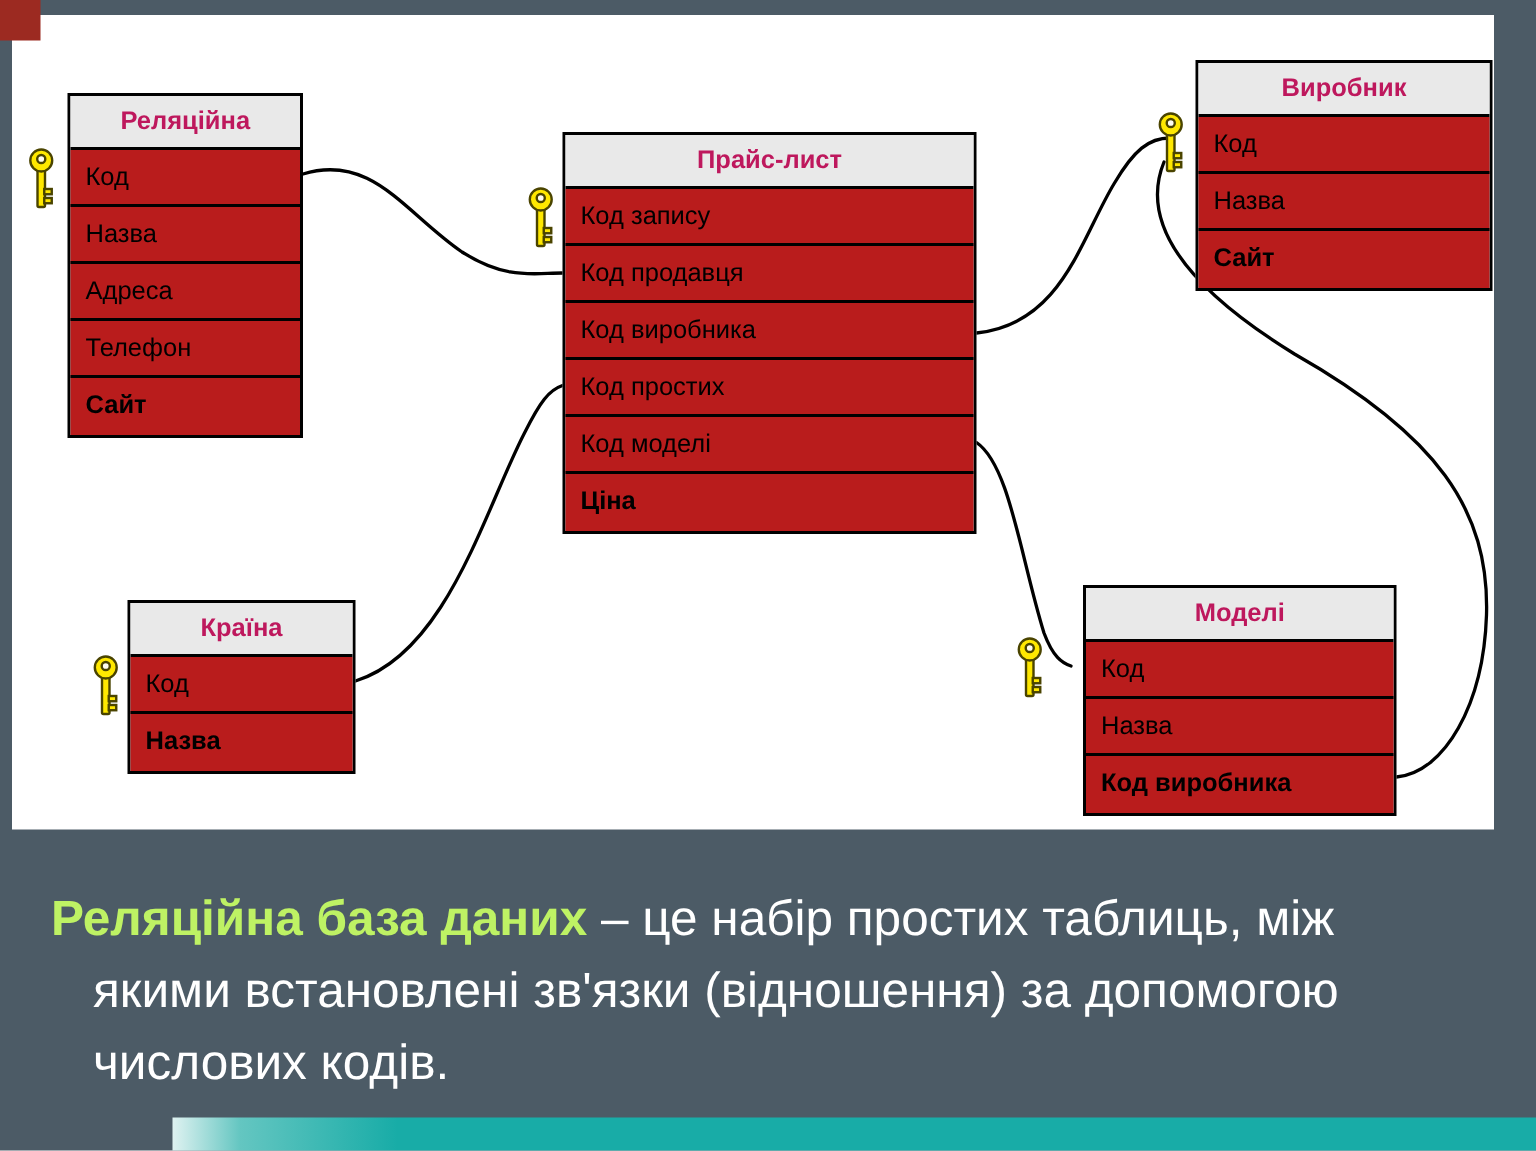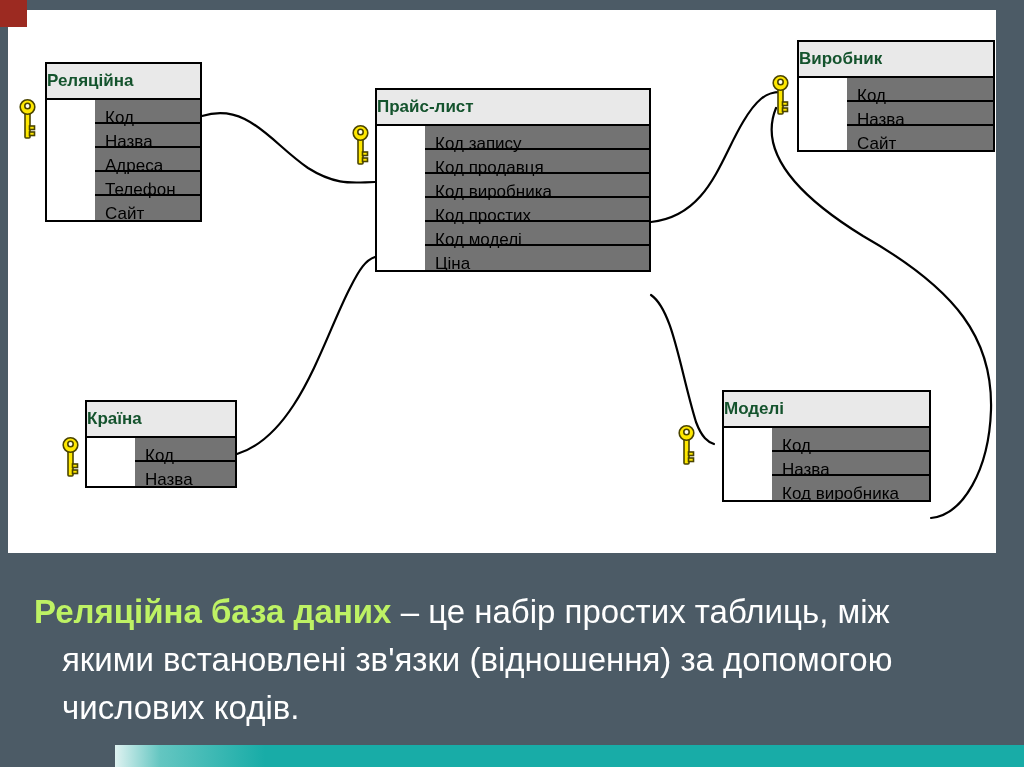--- a/index.html
+++ b/index.html
@@ -36,34 +36,34 @@
     border: 2px solid #000;
     background: #ffffff;
     z-index: 3;
   }
   .thead {
     height: 36px;
     background: #e9e9e9;
     border-bottom: 2px solid #000;
     font-weight: bold;
     font-size: 17px;
-    color: #14532d;
+    color: #be185d;
+    text-align: center;
     line-height: 34px;
   }
   .trow {
-    height: 24px;
+    height: 38px;
     font-size: 17px;
     color: #000;
     line-height: 36px;
     padding-left: 10px;
     border-bottom: 2px solid #000;
-    background: #737373;
-    margin-left: 48px;
-  }
-  .trow:last-child { border-bottom: none; }
+    background: #b91c1c;
+  }
+  .trow:last-child { border-bottom: none; font-weight: bold; }
 
   
   .key {
     position: absolute;
     width: 21px; height: 44px;
     z-index: 4;
   }
 
   
   .links {

